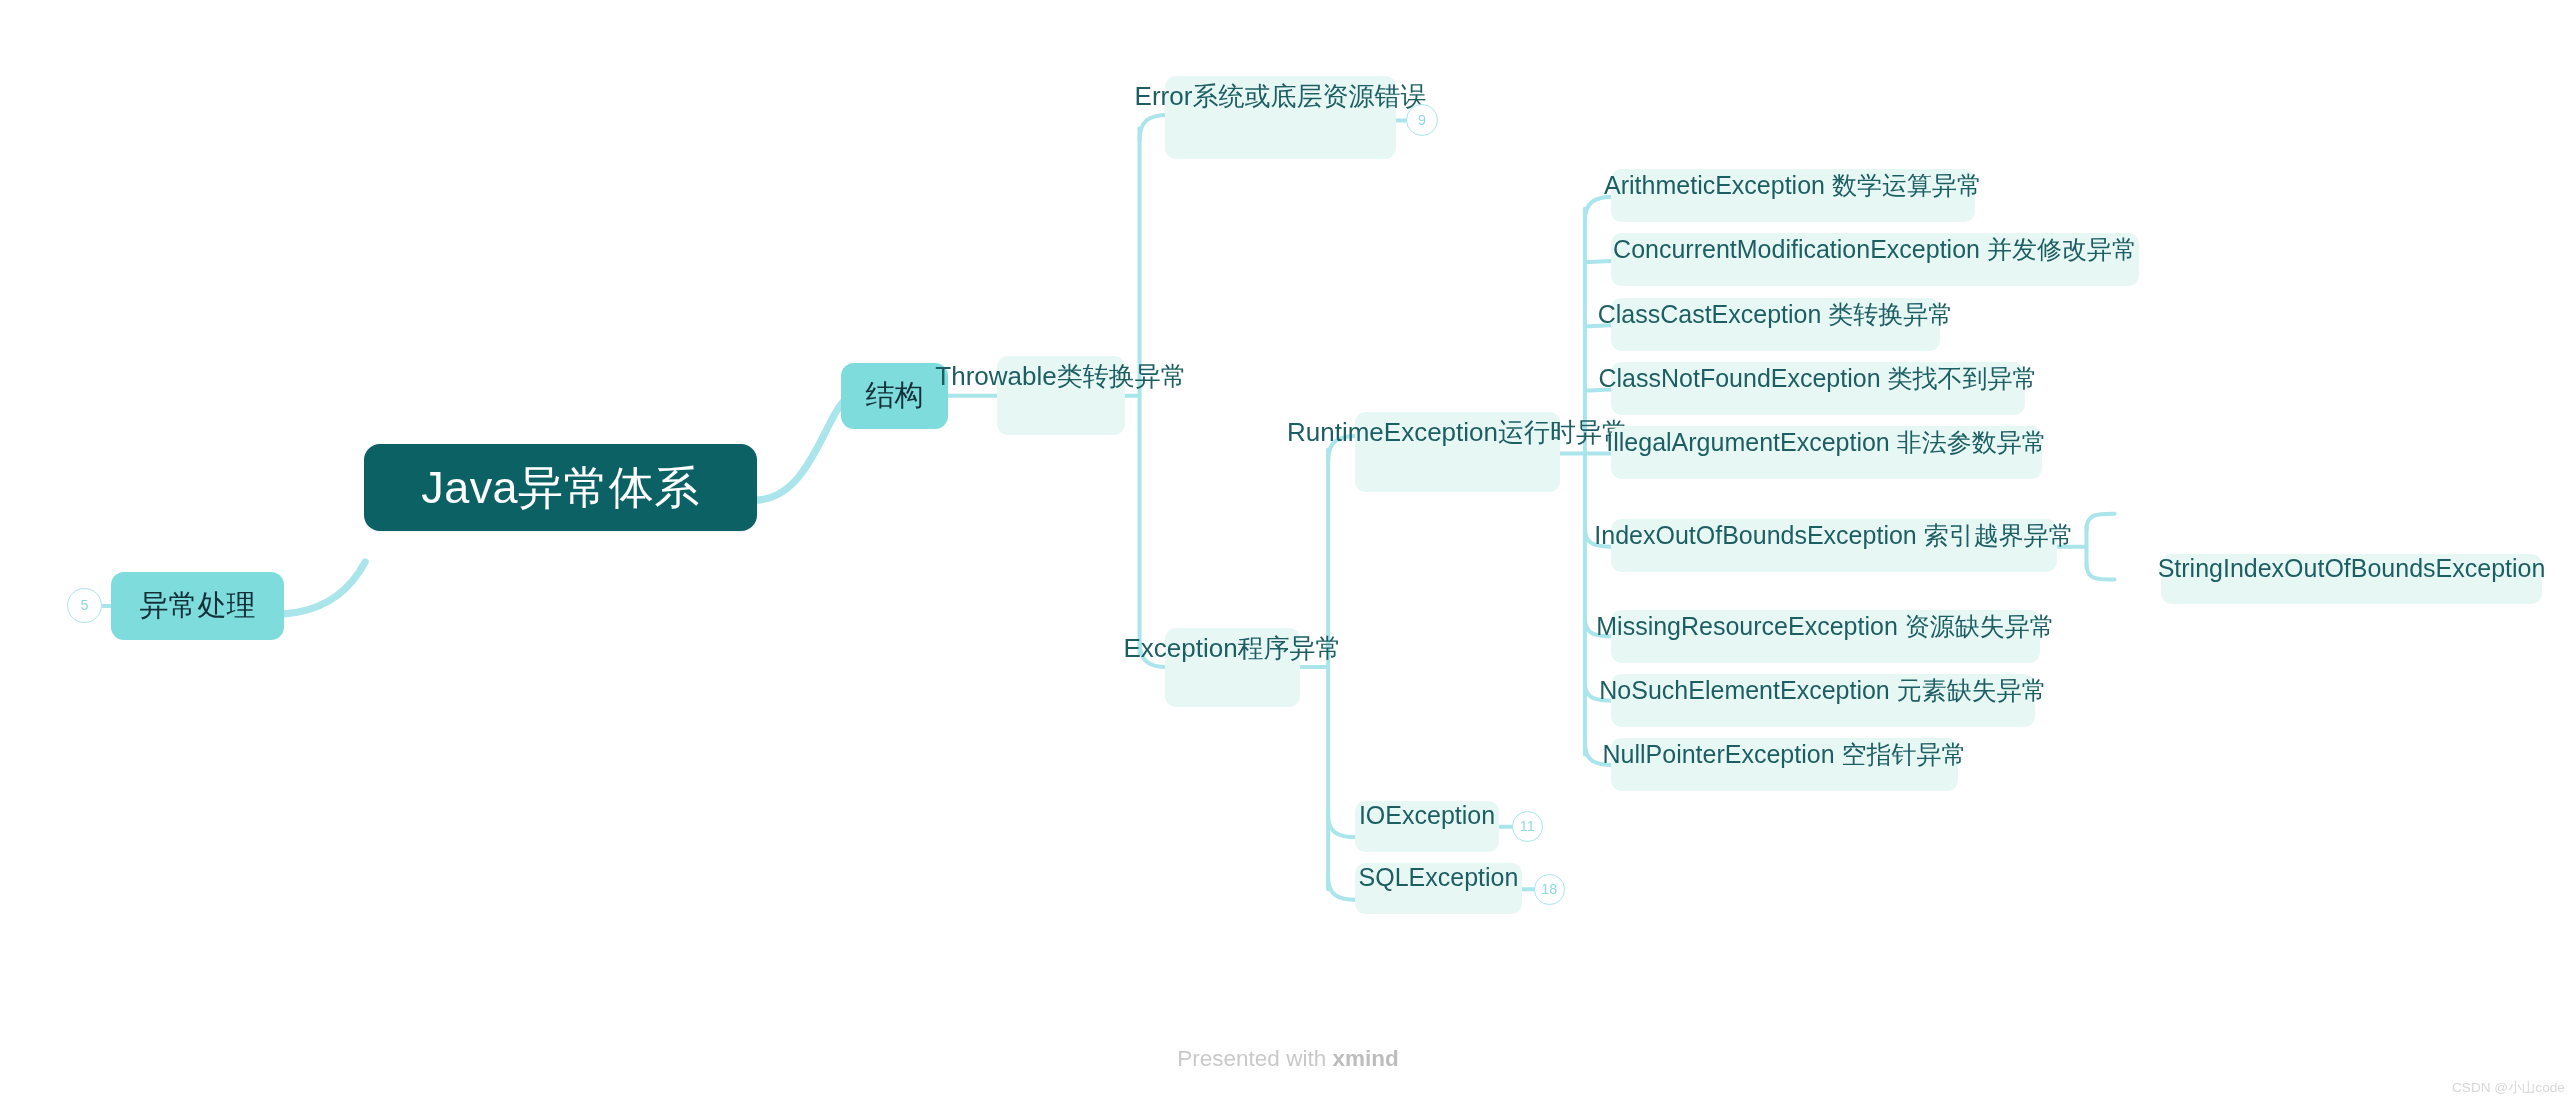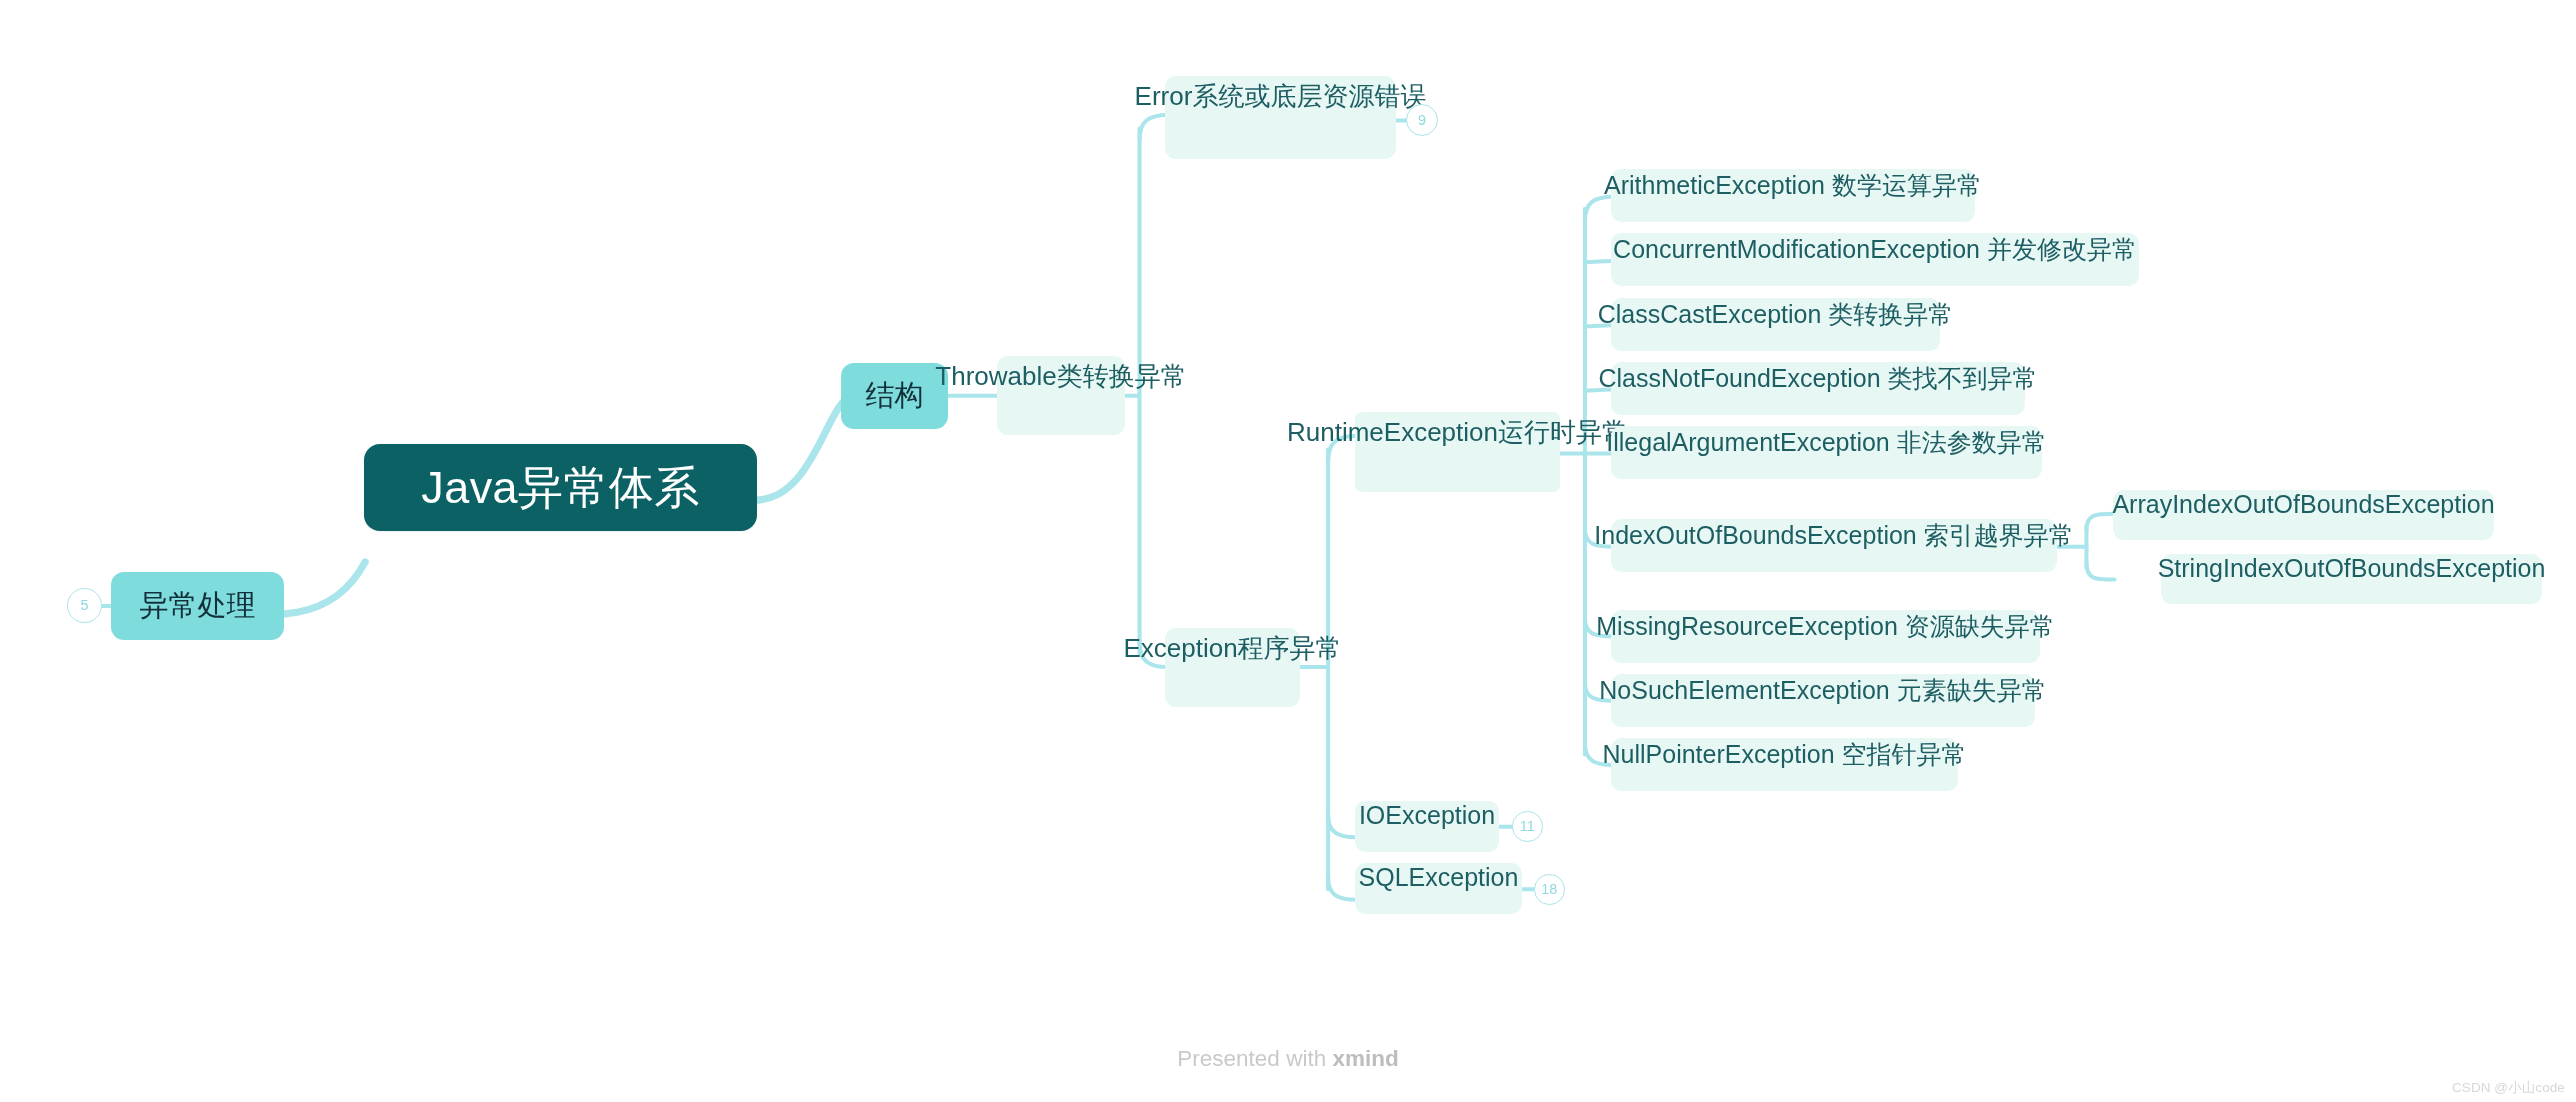--- a/index.html
+++ b/index.html
@@ -207,21 +207,21 @@
     <span class="l1">Error</span>
     <span class="l2">系统或底层资源错误</span>
   </div>
   <div class="badge" style="left:1406px; top:104px; width:32px; height:32px;">9</div>
 
   <div class="node sub two-line" style="left:1165px; top:628px; width:135px; height:79px; padding-top:3.2px;">
     <span class="l1">Exception</span>
     <span class="l2">程序异常</span>
   </div>
 
-  <div class="node sub two-line" style="left:1355px; top:412px; width:205px; height:80px; padding-top:3.2px;border-radius:7px;">
+  <div class="node sub two-line" style="left:1355px; top:412px; width:205px; height:80px; padding-top:3.2px;">
     <span class="l1">RuntimeException</span>
     <span class="l2">运行时异常</span>
   </div>
 
   <div class="node leaf" style="left:1611px; top:169px; width:364px; height:53px;">
     <span>ArithmeticException 数学运算异常</span>
   </div>
 
   <div class="node leaf" style="left:1611px; top:233px; width:528px; height:53px;">
     <span>ConcurrentModificationException 并发修改异常</span>
@@ -248,23 +248,20 @@
   </div>
 
   <div class="node leaf" style="left:1611px; top:674px; width:424px; height:53px;">
     <span>NoSuchElementException 元素缺失异常</span>
   </div>
 
   <div class="node leaf" style="left:1611px; top:738px; width:347px; height:53px;">
     <span>NullPointerException 空指针异常</span>
   </div>
 
-  <div class="node leaf" style="left:2113px; top:490px; width:381px; height:50px;">
-    <span>ArrayIndexOutOfBoundsException</span>
-  </div>
 
   <div class="node leaf" style="left:2113px; top:554px; width:381px; height:50px;margin-left:48px;">
     <span>StringIndexOutOfBoundsException</span>
   </div>
 
   <div class="node leaf" style="left:1355px; top:801px; width:144px; height:51px;">
     <span>IOException</span>
   </div>
   <div class="badge" style="left:1512px; top:811px; width:30.5px; height:30.5px;">11</div>
 

